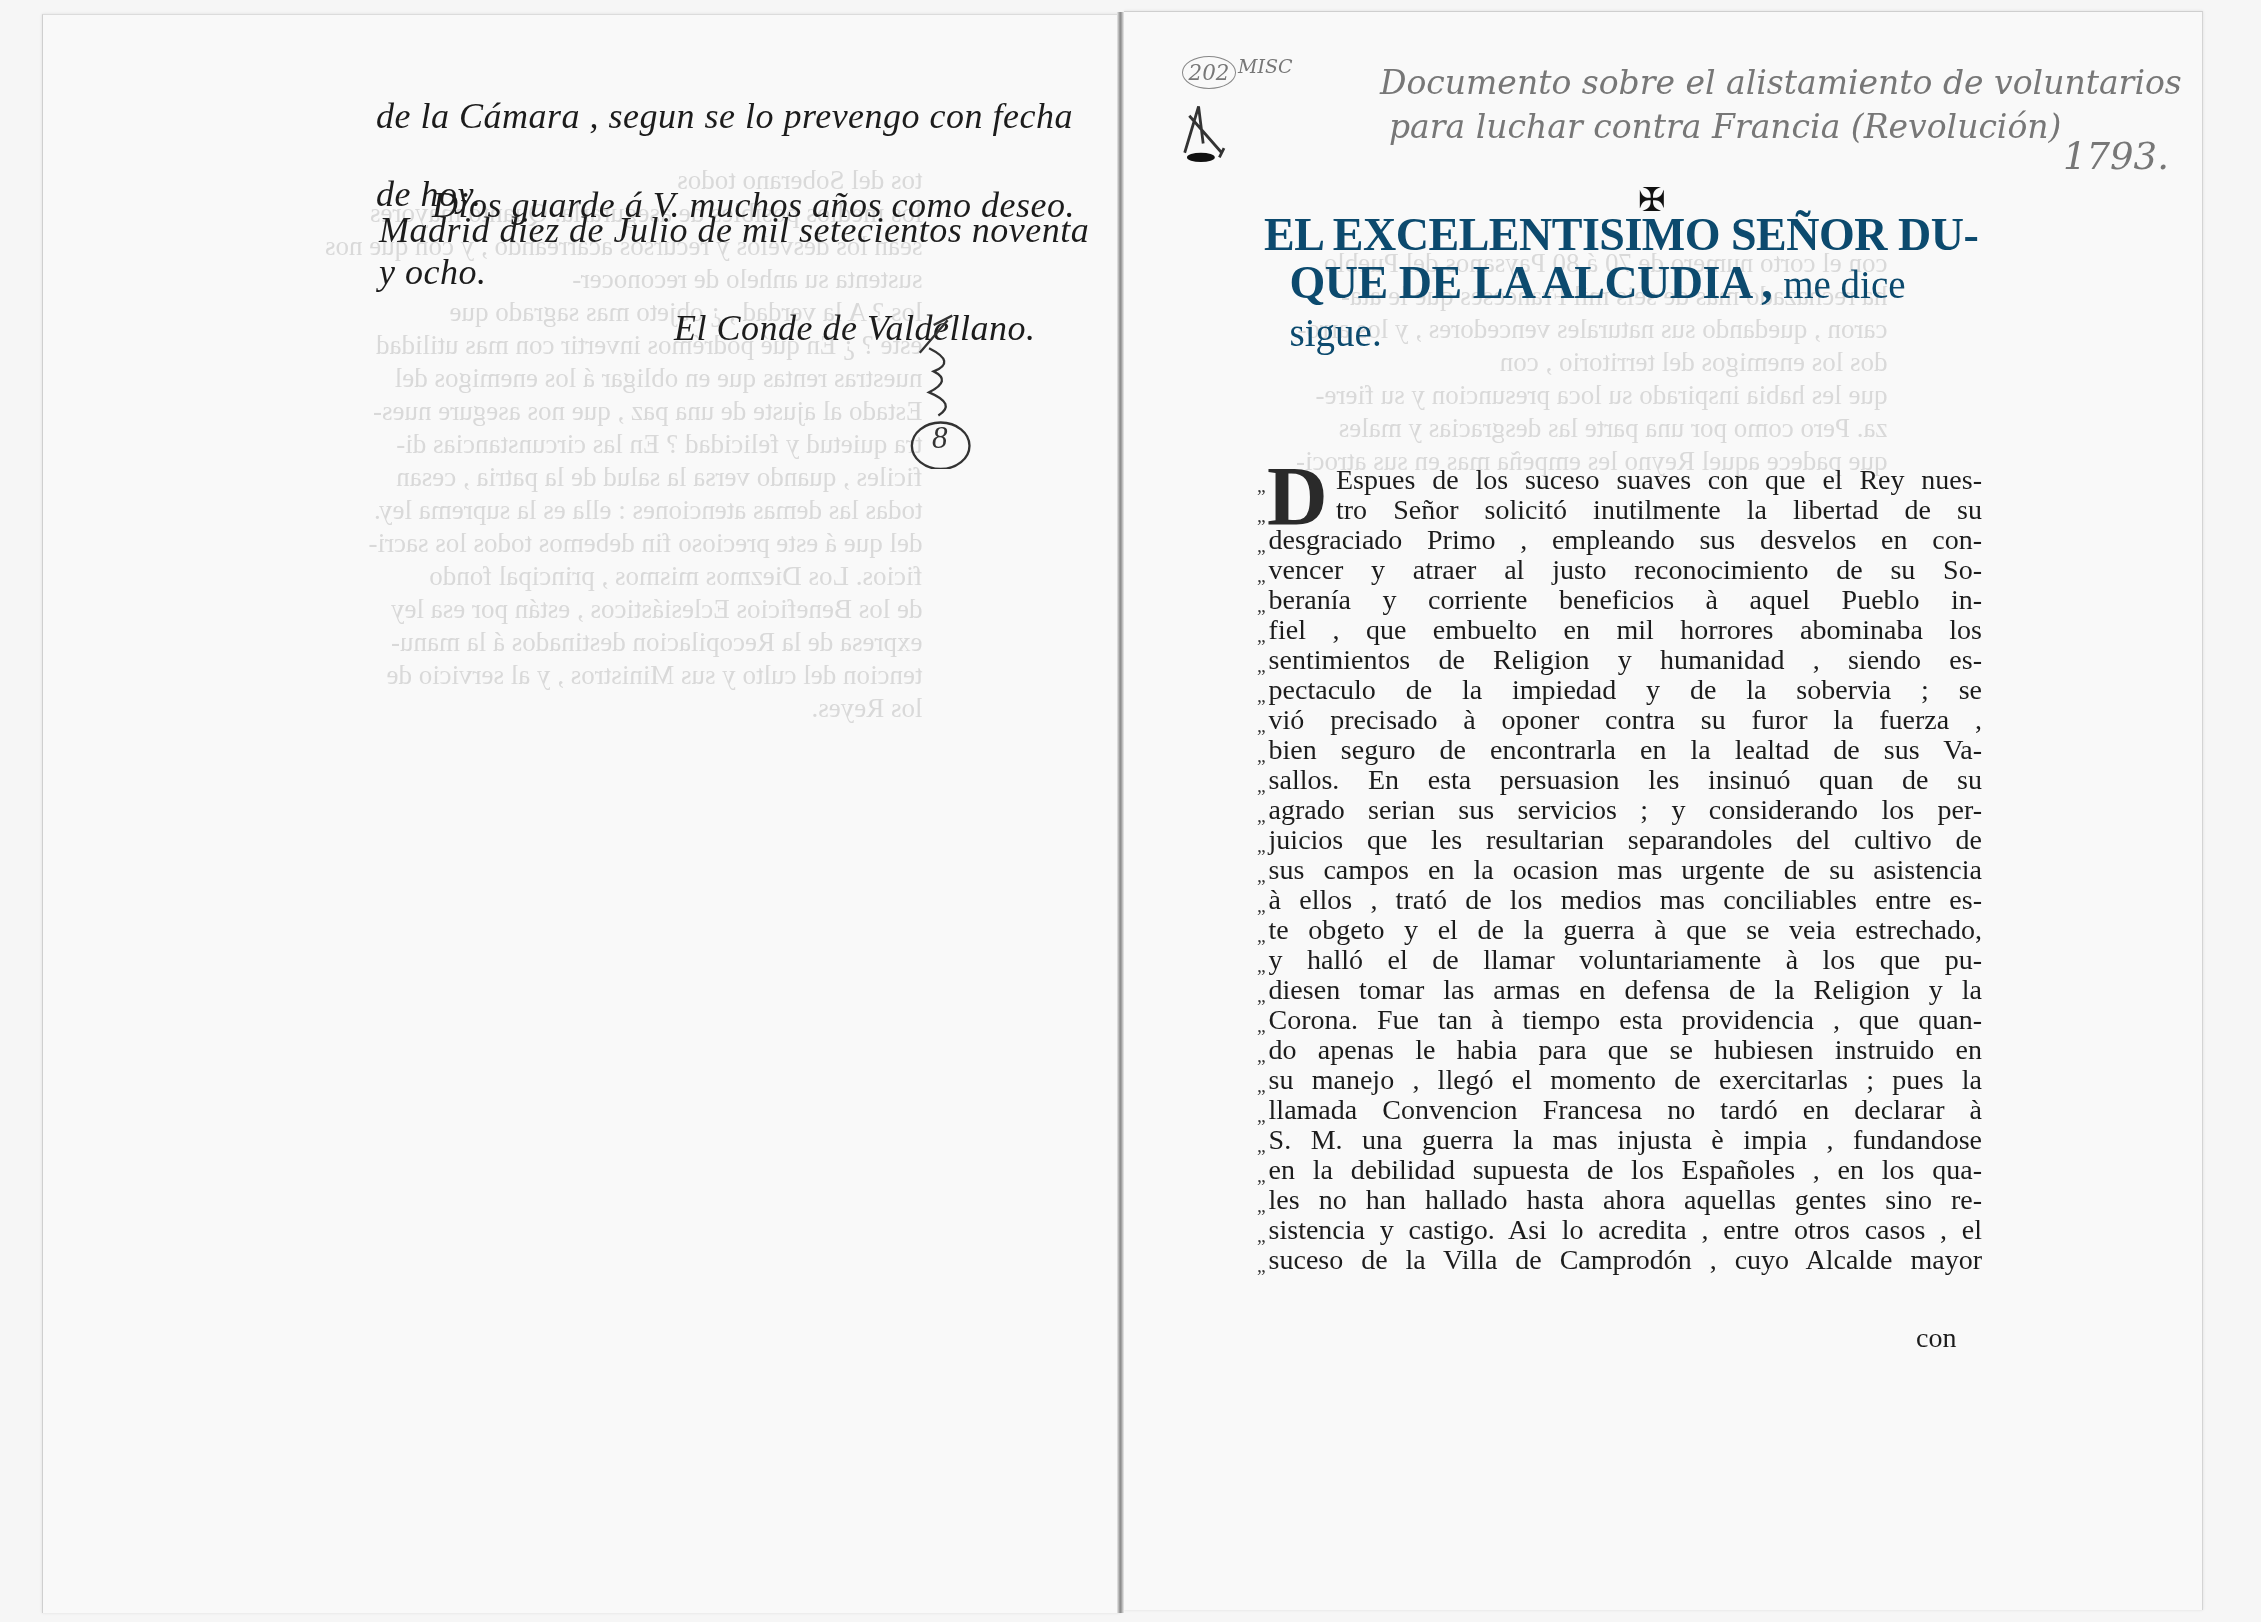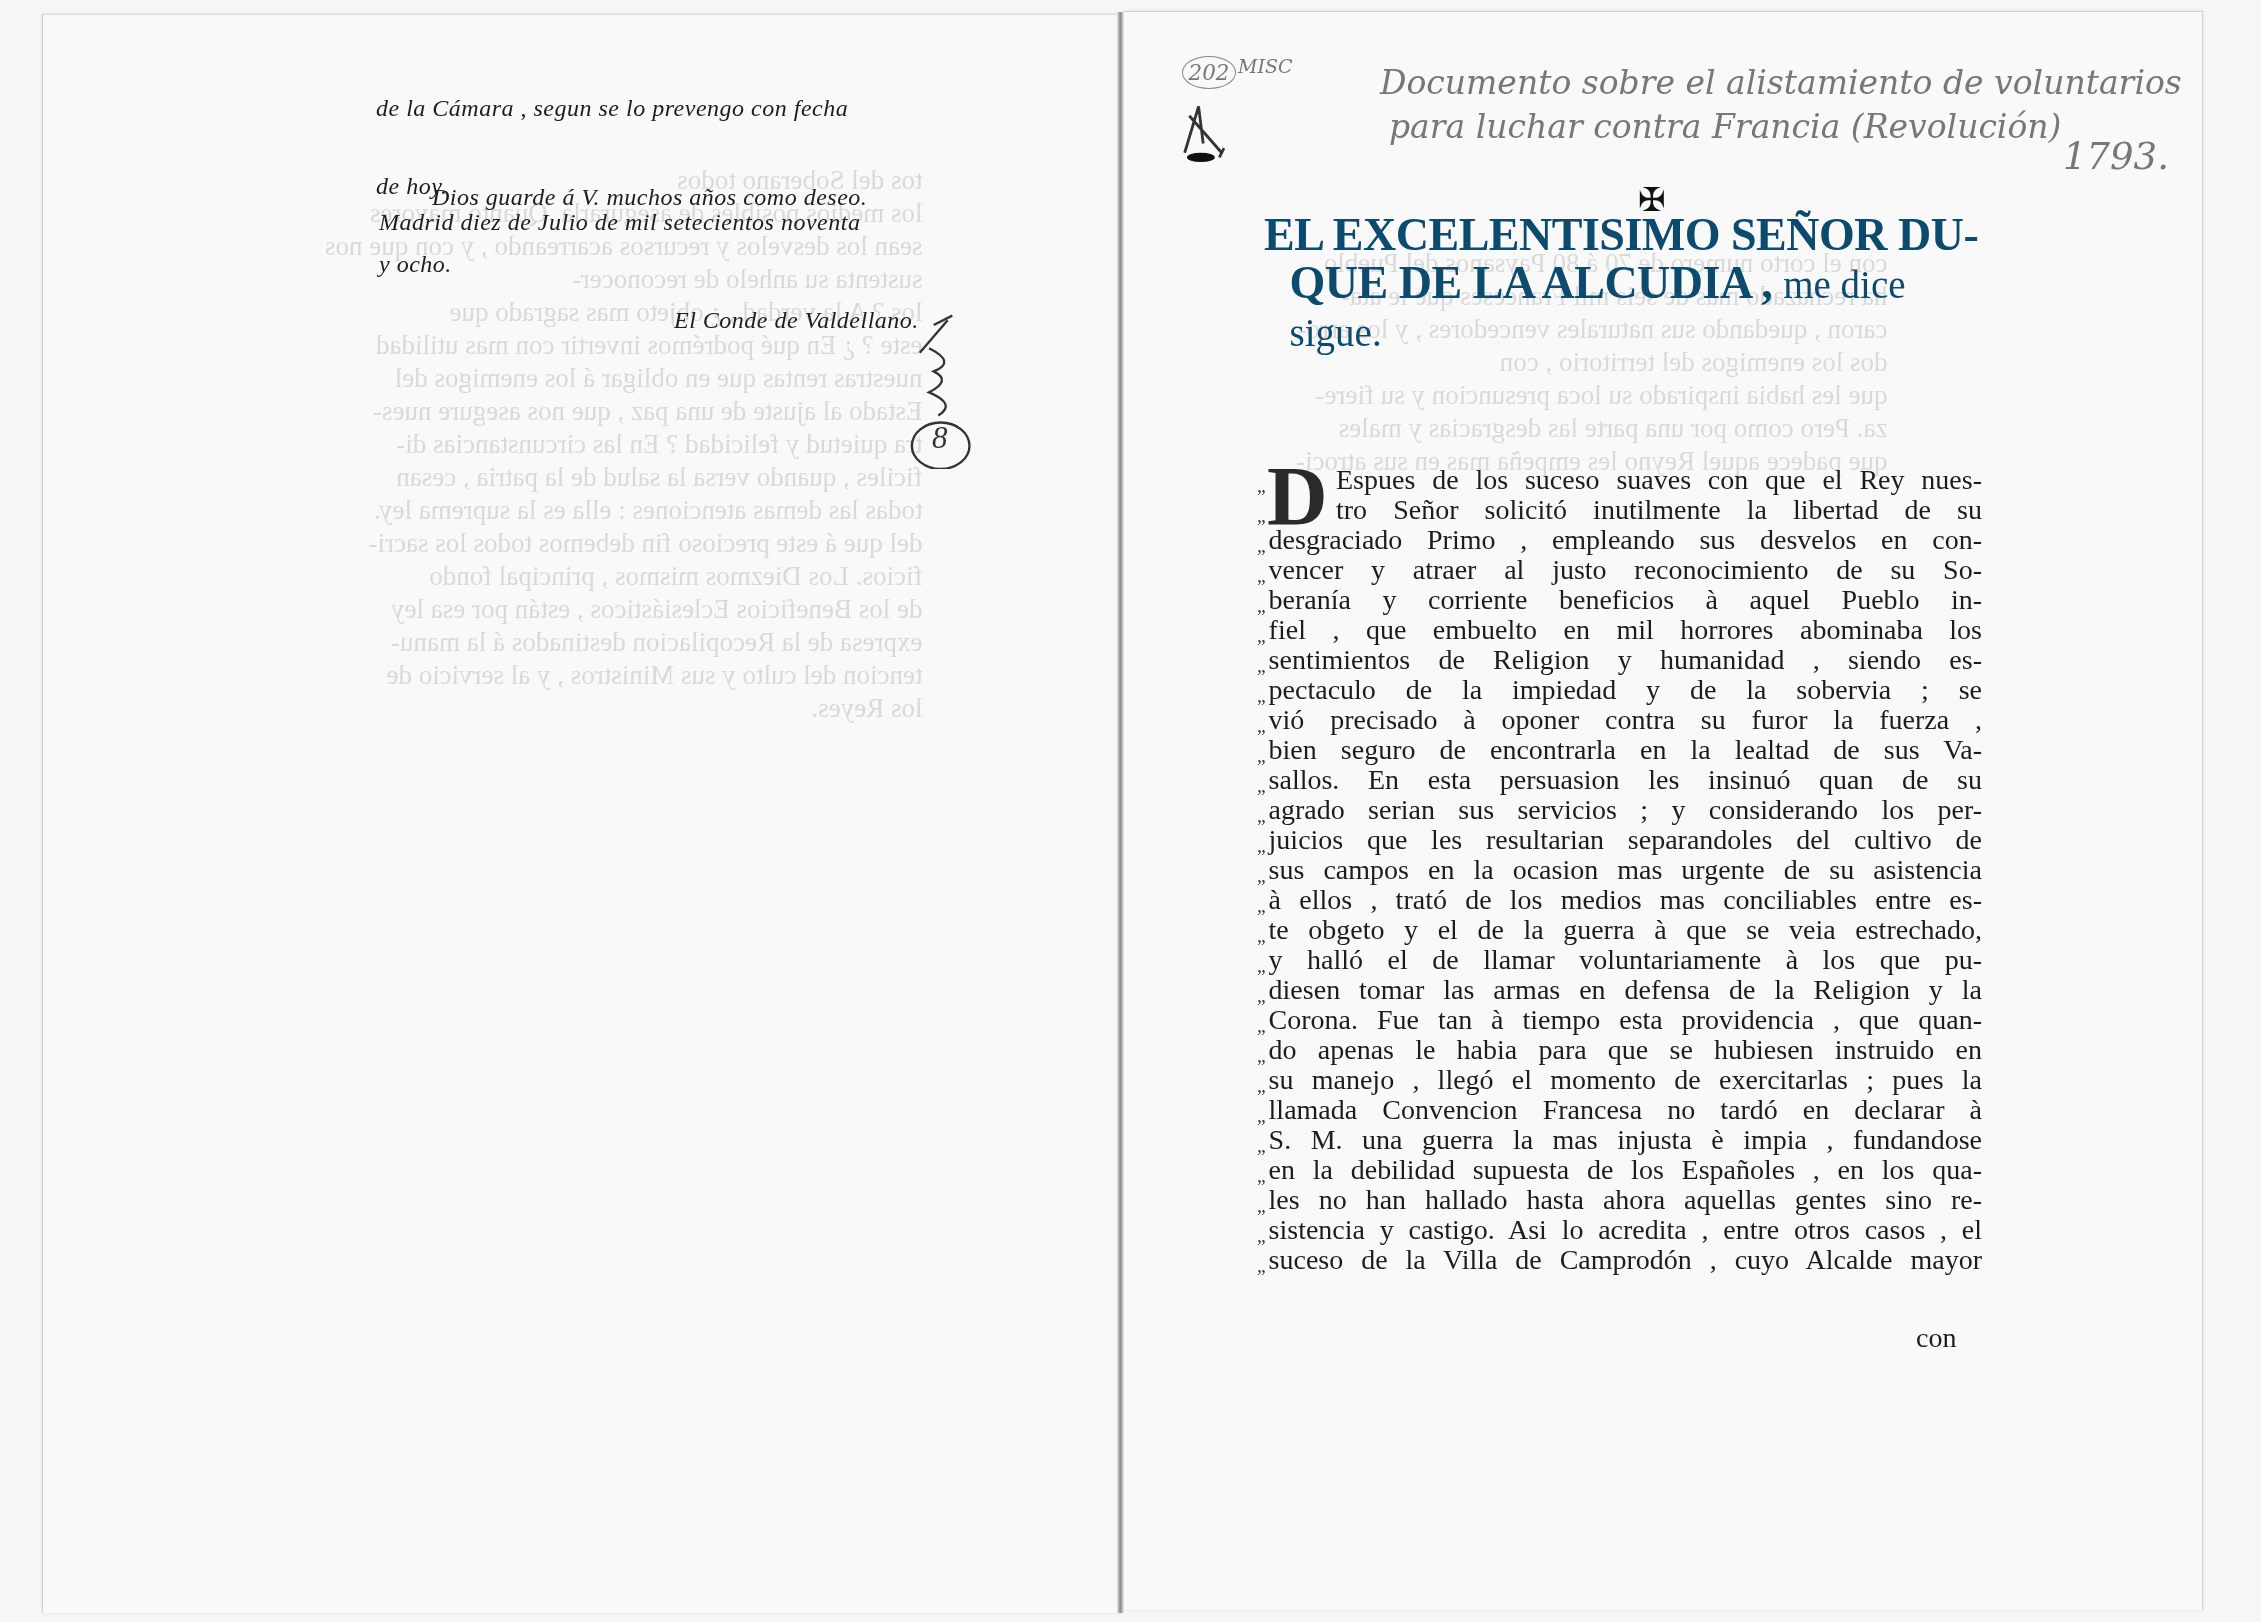--- a/index.html
+++ b/index.html
@@ -17,21 +17,21 @@
     border-top: 0.9px solid #dcdcdc; border-left: 1.4px solid #cfcfcf; }
   #right-page { left: 1124px; top: 11px; width: 1078px; height: 1598px;
     border-top: 0.9px solid #cfcfcf; border-right: 1.9px solid #d4d4d4; }
   .gutter { position: absolute; left: 1117px; top: 11.6px; width: 6.5px; height: 1601px;
     background: linear-gradient(90deg, #eaeaea, #8a8a8a 45%, #9a9a9a 60%, #ececec); }
   .bleed {
     position: absolute; color: #d9d9d9; font-size: 27px; line-height: 33px;
     transform: scaleX(-1); white-space: pre; pointer-events: none;
   }
   
-  .italic { font-style: italic; font-size: 24px; position: absolute; white-space: nowrap; letter-spacing: 0.5px; }
+  .italic { font-style: italic; font-size: 36px; position: absolute; white-space: nowrap; letter-spacing: 0.5px; }
   
   .ms { position: absolute; color: #777; font-style: italic; white-space: nowrap;
         font-family: "DejaVu Serif", serif; }
   .heading { position: absolute; left: 1264px; width: 711px; font-weight: bold;
     font-size: 46px; line-height: 48px; letter-spacing: -0.5px; color: #0c4a6e; font-family: Liberation Serif, serif; }
   .heading .hl { display: block; white-space: nowrap; }
   .sub { font-weight: normal; font-size: 39px; letter-spacing: 0; }
   .body-text { position: absolute; left: 1257px; top: 465px; width: 725px; }
   .line { position: relative; height: 30px; font-size: 28px; line-height: 30px;
     white-space: nowrap; padding-left: 11.6px; text-align: justify; text-align-last: justify; }

